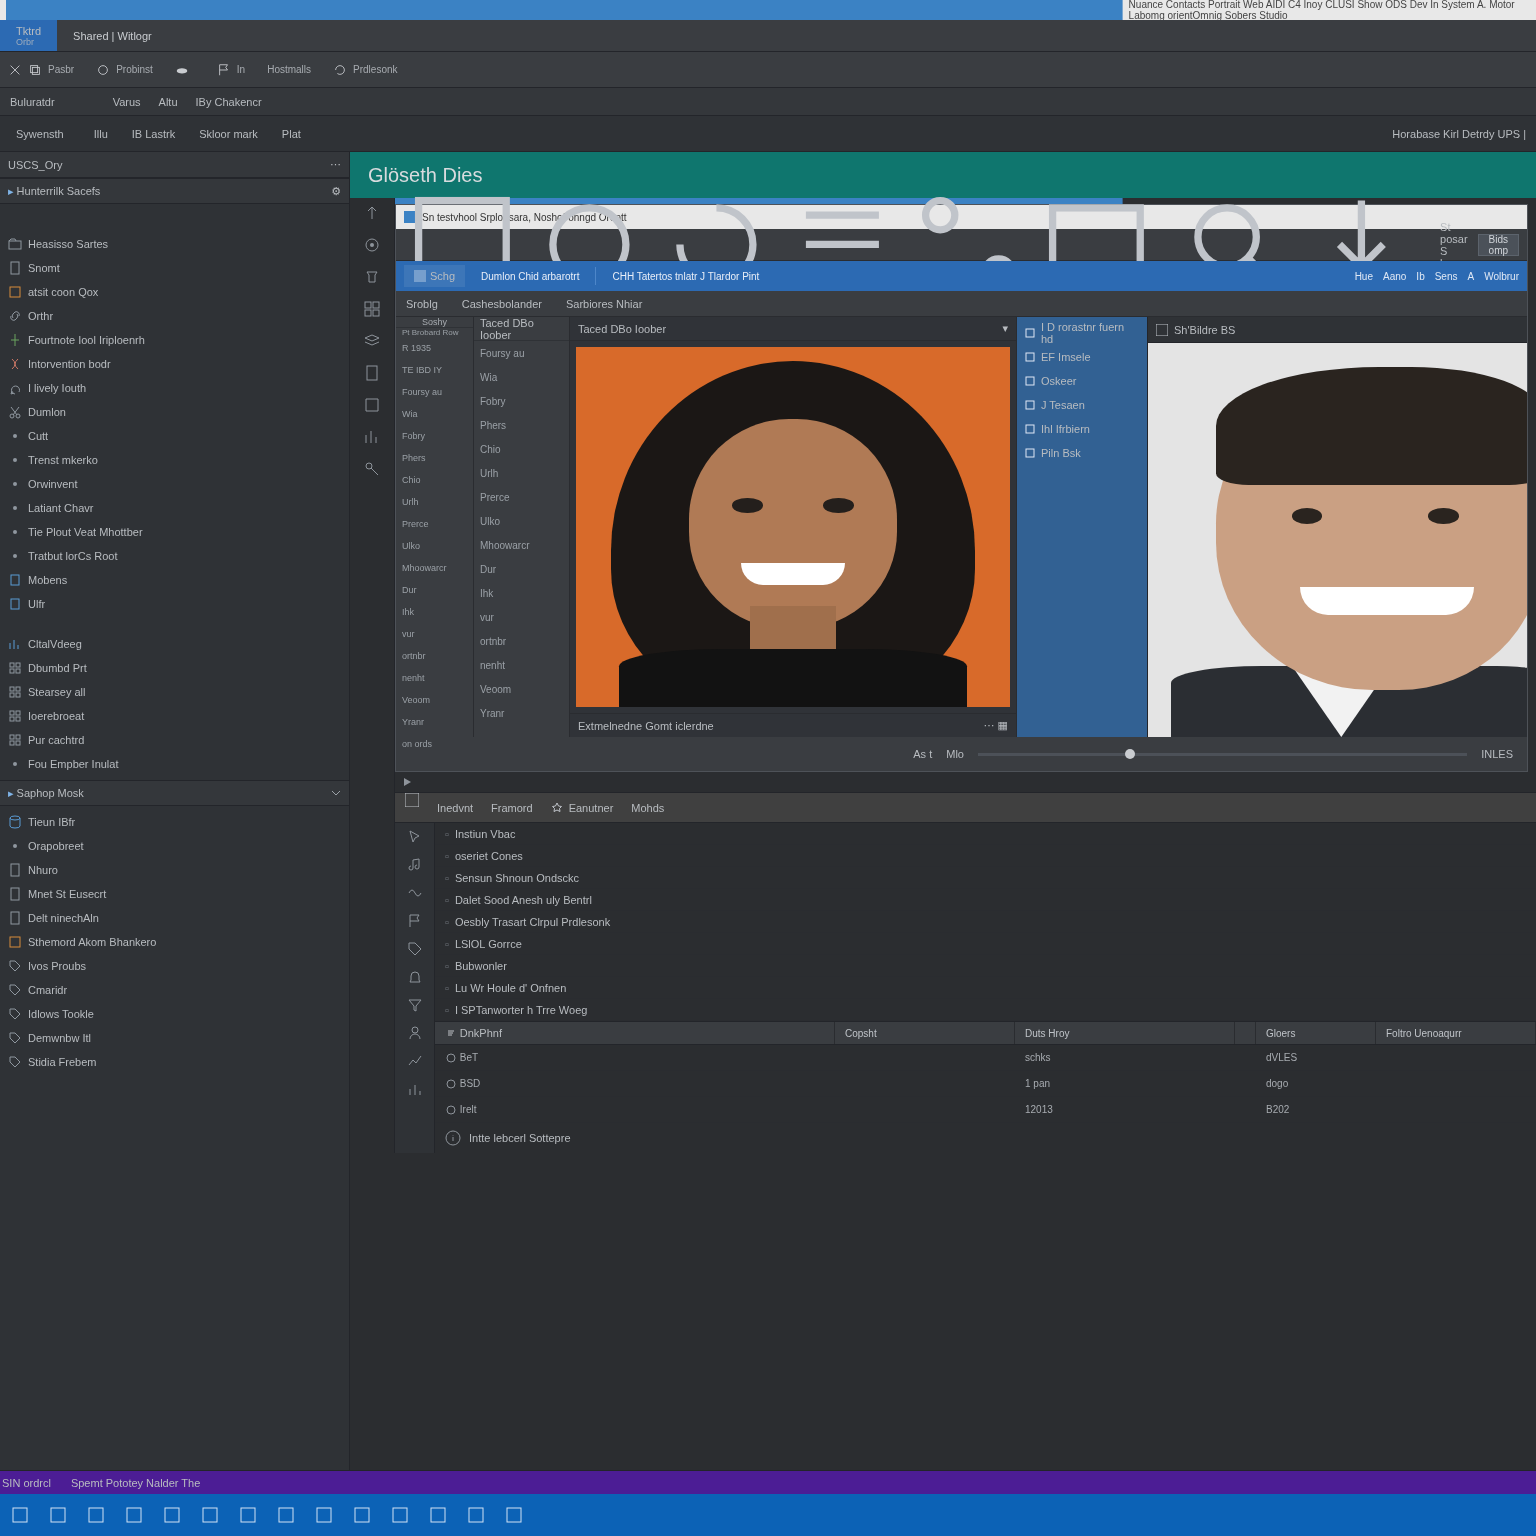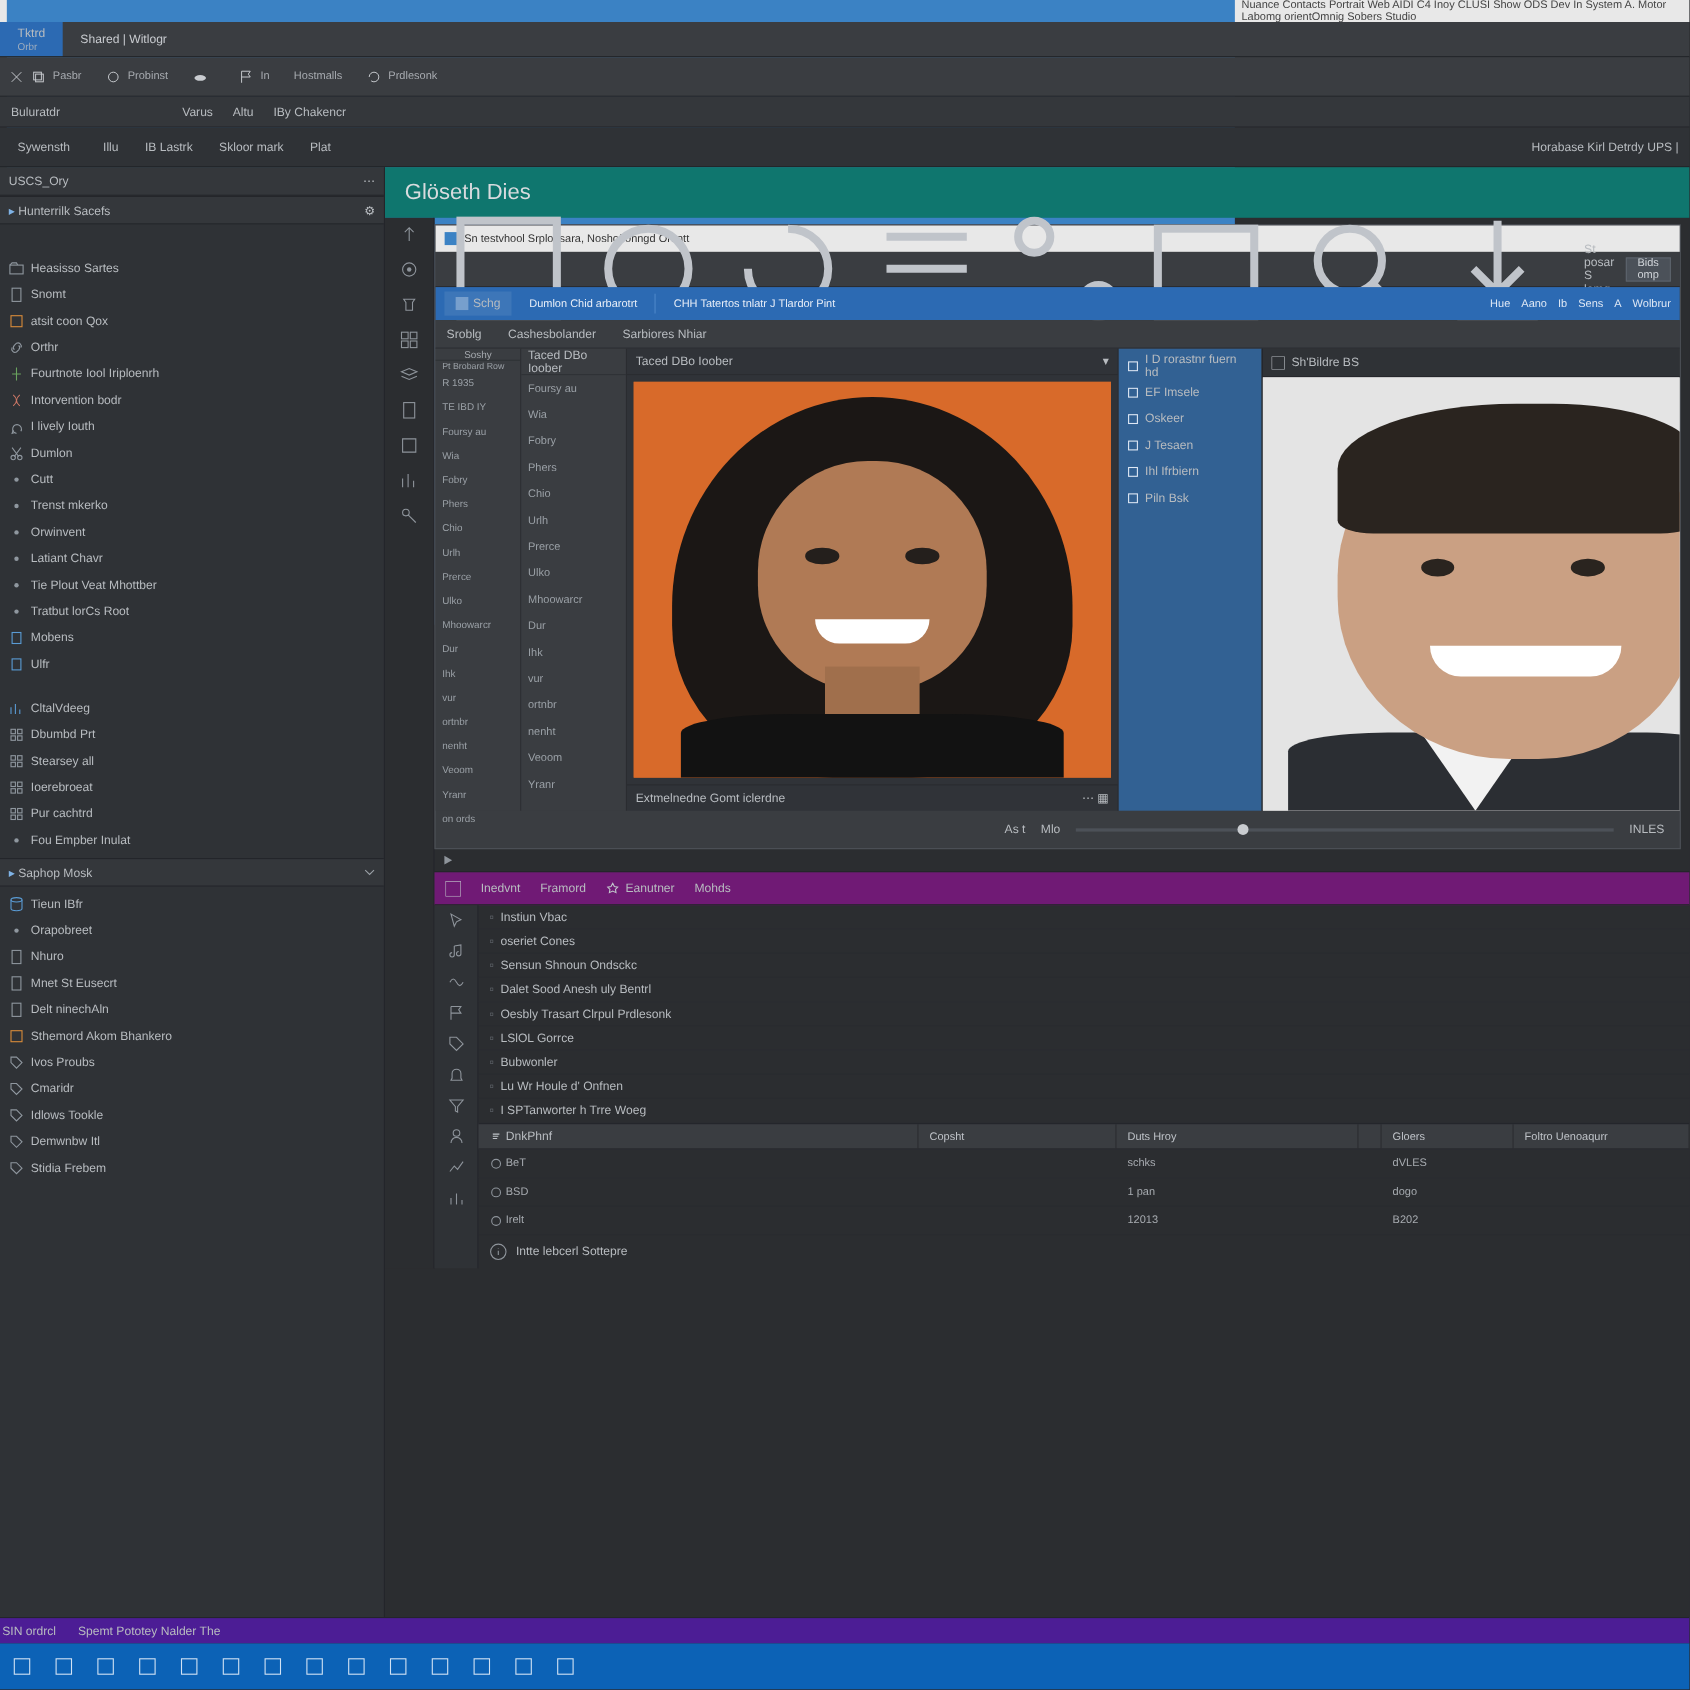--- a/index.html
+++ b/index.html
@@ -58,21 +58,21 @@
 .optcol{width:130px;background:#326193;display:flex;flex-direction:column;padding:4px 0}
 .optcol .oi{height:24px;display:flex;align-items:center;gap:6px;padding:0 8px;font-size:10px;color:#dfe8f5}
 .rightpane{width:380px;background:#2f3236;display:flex;flex-direction:column;border-left:1px solid #23252a}
 .rightpane .rhdr{height:26px;display:flex;align-items:center;padding:0 8px;gap:6px;font-size:10px;color:#c0c4ca;border-bottom:1px solid #23252a}
 .rightpane .rimg{flex:1;background:#dedede;position:relative;overflow:hidden}
 .rightpane .rimg .tag{position:absolute;top:6px;left:8px;font-size:10px;color:#555}
 .slider{height:34px;display:flex;align-items:center;gap:14px;padding:0 14px;color:#9aa0a6;font-size:10px}
 .slider .track{flex:1;height:3px;background:#4c5158;position:relative}
 .slider .track .thumb{position:absolute;top:-4px;left:30%;width:10px;height:10px;border-radius:50%;background:#c9ccd0}
 .lower{display:flex;flex-direction:column;border-top:1px solid #23252a}
-.lowtb{height:30px;background:#701a75;display:flex;align-items:center;padding:0 10px;gap:18px;border-bottom:1px solid #23252a}
+.lowtb{height:30px;background:#404040;display:flex;padding:0 10px;gap:18px;border-bottom:1px solid #23252a}
 .lowtb .li{display:flex;align-items:center;gap:6px;font-size:10px;color:#c3c7cc}
 .lowbody{display:flex}
 .lowgutter{width:40px;background:#2f3236;display:flex;flex-direction:column;align-items:center;padding:6px 0;gap:12px;border-right:1px solid #23252a}
 .lowgutter .g{width:16px;height:16px}
 .lowmain{flex:1;display:flex;flex-direction:column}
 .lowhdr{height:24px;background:#34373b;display:flex;align-items:center;padding:0 10px;font-size:10px;color:#c9ccd0;border-bottom:1px solid #23252a;justify-content:space-between}
 .lowlist{display:flex;flex-direction:column}
 .lowlist .lr{height:22px;display:flex;align-items:center;padding:0 10px;font-size:10px;color:#a7abb0;gap:6px;border-bottom:1px solid #2a2c30}
 .gridhdr{height:24px;background:#3a3d41;display:flex;align-items:center;border-top:1px solid #23252a;border-bottom:1px solid #23252a}
 .gridhdr .c{padding:0 10px;font-size:10px;color:#bfc3c8;border-right:1px solid #2a2c30;height:100%;display:flex;align-items:center}
@@ -159,21 +159,21 @@
   <div class="grp">
       <svg class="ico" viewBox="0 0 16 16">
         <path d="M3 8a5 5 0 1 1 2 4" stroke="#c9ccd0" fill="none"></path>
       </svg>
       <span class="lbl">Prdlesonk</span>
     </div>
 </div>
 
 <div class="strip">
   <span>Buluratdr</span>
-  <span style="margin-left:93px">Varus</span>
+  <span style="margin-left:40px">Varus</span>
   <span>Altu</span>
   <span>IBy Chakencr</span>
 </div>
 
 <div class="subbar">
   <div class="item">
       <svg class="ico" viewBox="0 0 16 16">
         <circle cx="8" cy="8" r="3" fill="#74b66e"></circle>
       </svg>
       <span>Sywensth</span>

